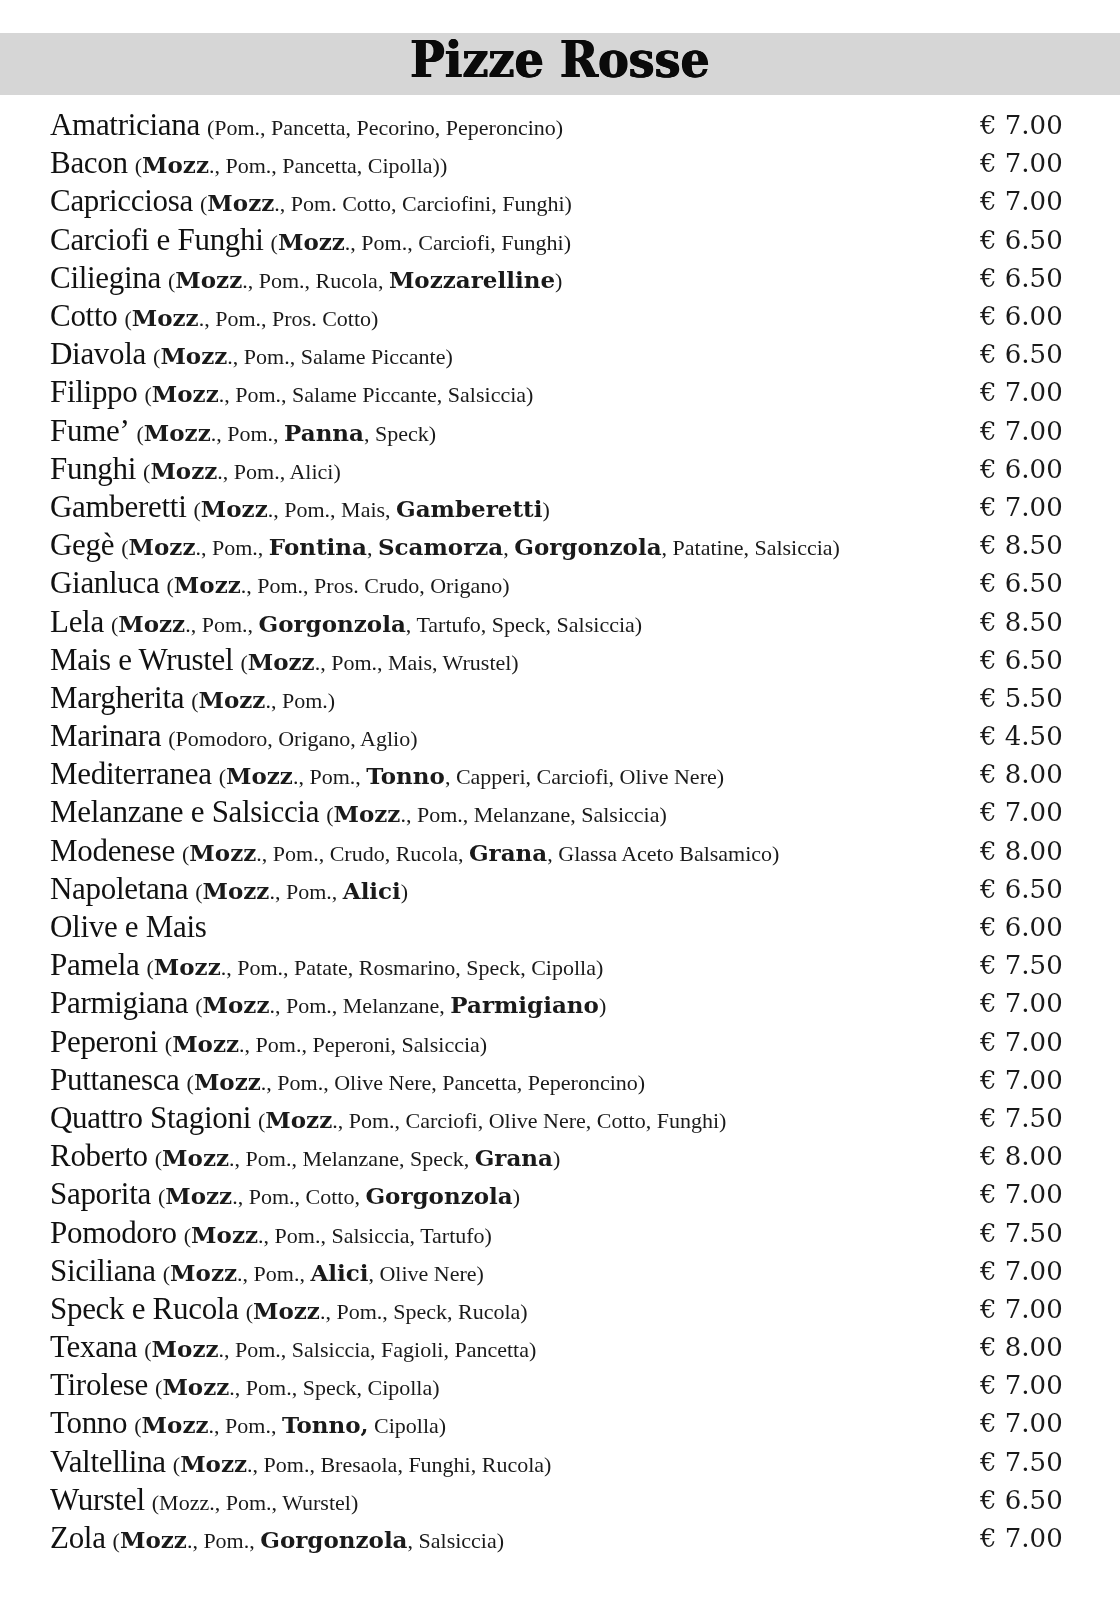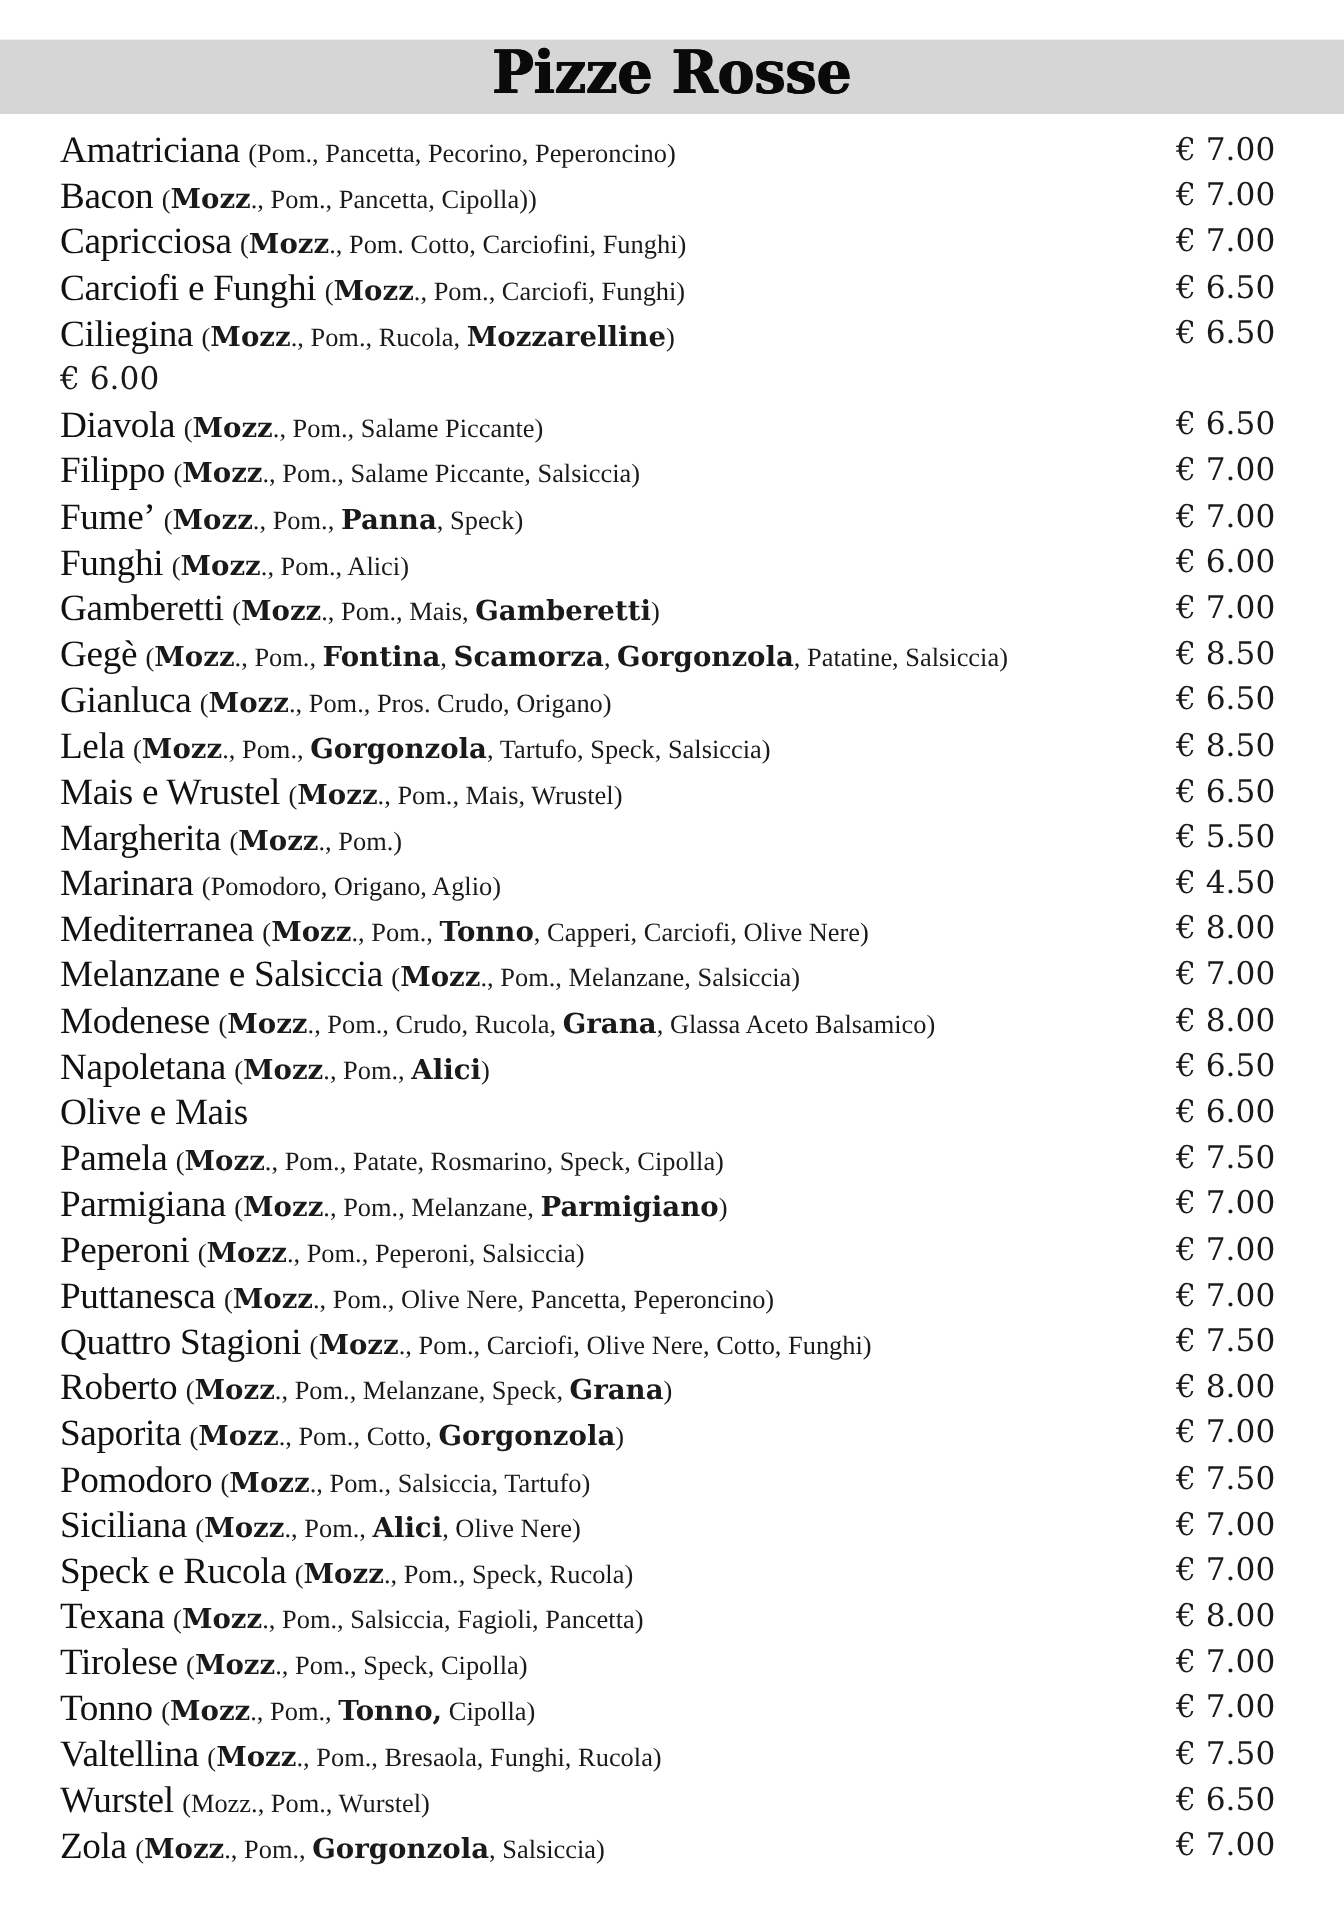--- a/index.html
+++ b/index.html
@@ -73,20 +73,24 @@
     <span class="price">€ 6.50</span>
   </div>
     <div class="row">
     <div class="left">
       <span class="name">Ciliegina</span>
       <span class="ingr"><span>(</span><b>Mozz</b><span>., Pom., Rucola, </span><b>Mozzarelline</b><span>)</span></span>
     </div>
     <span class="price">€ 6.50</span>
   </div>
     <div class="row">
+    <div class="left">
+      <span class="name">Cotto</span>
+      <span class="ingr"><span>(</span><b>Mozz</b><span>., Pom., Pros. Cotto)</span></span>
+    </div>
     <span class="price">€ 6.00</span>
   </div>
     <div class="row">
     <div class="left">
       <span class="name">Diavola</span>
       <span class="ingr"><span>(</span><b>Mozz</b><span>., Pom., Salame Piccante)</span></span>
     </div>
     <span class="price">€ 6.50</span>
   </div>
     <div class="row">

